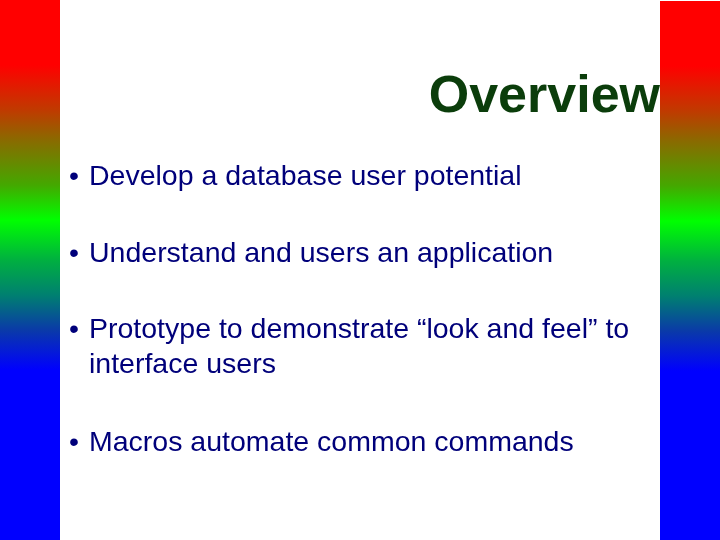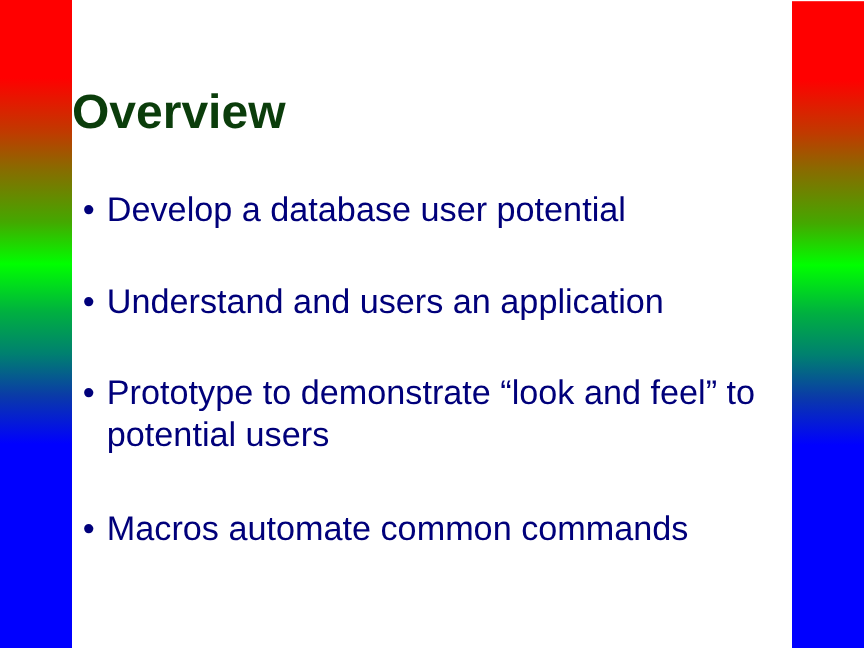--- a/index.html
+++ b/index.html
@@ -14,22 +14,22 @@
         #ff0000 0px, #ff0000 65px,
         #c03a00 110px, #8a6a00 140px,
         #44a800 185px, #00ff00 220px,
         #00b040 260px, #008070 295px,
         #0a3aa8 330px, #0000ff 370px, #0000ff 540px);
     }
     .bar-left { left: 0; }
     .bar-right { left: 660px; top: 1px; }
     .title {
       position: absolute; left: 60px; width: 600px; top: 70px;
-      text-align: left; color: #0b3d0b;
-      font-weight: bold; font-size: 40px; line-height: 48px;
+      text-align: right; color: #0b3d0b;
+      font-weight: bold; font-size: 52px; line-height: 48px;
     }
     .bullet {
       position: absolute; left: 60px; width: 605px;
       color: #00007a; font-size: 28.5px; line-height: 35px;
     }
     .bullet .dot {
       position: absolute; left: 0px; top: 0; width: 28px; text-align: center;
     }
     .bullet .txt { display: block; margin-left: 29px; }
     #b1 { top: 158px; }
@@ -48,18 +48,18 @@
 <div class="bullet" id="b1">
   <span class="dot">•</span>
   <span class="txt">Develop a database user potential</span>
 </div>
 <div class="bullet" id="b2">
   <span class="dot">•</span>
   <span class="txt">Understand and users an application</span>
 </div>
 <div class="bullet" id="b3">
   <span class="dot">•</span>
-  <span class="txt">Prototype to demonstrate “look and feel” to potential users</span>
+  <span class="txt">Prototype to demonstrate “look and feel” to interface users</span>
 </div>
 <div class="bullet" id="b4">
   <span class="dot">•</span>
   <span class="txt">Macros automate common commands</span>
 </div>
 
 </body></html>

